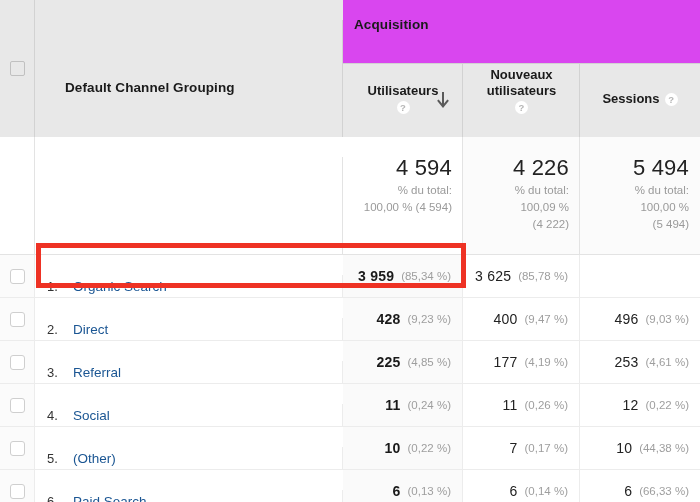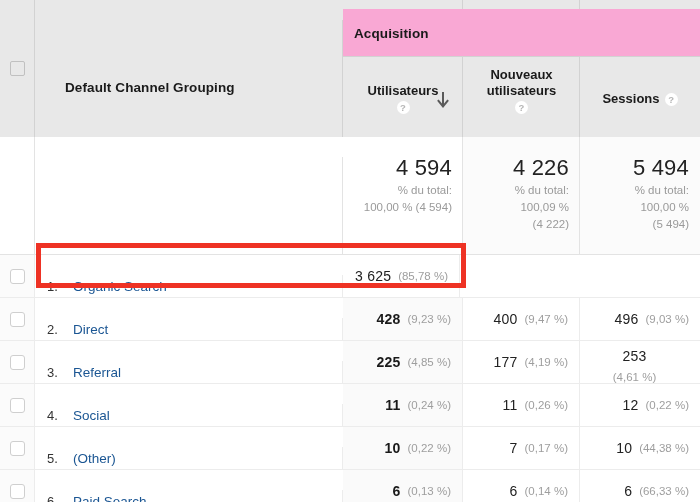--- a/index.html
+++ b/index.html
@@ -93,24 +93,24 @@
     border: 1px solid #cfcfcf;
     border-radius: 3px;
     background: #ffffff;
     box-sizing: border-box;
   }
 
   
   .group-hdr {
     position: absolute;
     left: 343px;
-    top: 9px;
+    top: 0;
     width: 357px;
-    height: 48px;
-    background: #f9a8d4;
+    height: 64px;
+    background: #d946ef;
     border-bottom: 1px solid #d2d2d2;
     box-sizing: border-box;
   }
   .group-hdr-label {
     position: absolute;
     left: 11px;
     top: 17px;
     font-size: 13.5px;
     font-weight: bold;
     color: #1a1a1a;
@@ -366,20 +366,24 @@
 
   <div id="rows-container">
       <div class="row drow">
         <div class="col-check">
           <div class="chkbox-row"></div>
         </div>
         <div class="col-dim dim-cell">
           <span class="rank">1.</span>
           <a class="chan-link" href="#">Organic Search</a>
         </div>
+        <div class="col-m1 mcell tint-sorted">
+          <span class="mval">3 959</span>
+          <span class="mpct">(85,34 %)</span>
+        </div>
         <div class="col-m2 mcell tint-plain">
           <span class="mval plain">3 625</span>
           <span class="mpct">(85,78 %)</span>
         </div>
       </div>
       <div class="row drow">
         <div class="col-check">
           <div class="chkbox-row"></div>
         </div>
         <div class="col-dim dim-cell">
@@ -408,21 +412,21 @@
           <a class="chan-link" href="#">Referral</a>
         </div>
         <div class="col-m1 mcell tint-sorted">
           <span class="mval">225</span>
           <span class="mpct">(4,85 %)</span>
         </div>
         <div class="col-m2 mcell tint-plain">
           <span class="mval plain">177</span>
           <span class="mpct">(4,19 %)</span>
         </div>
-        <div class="col-m3 mcell tint-plain" style="border-right:none;flex-direction:column;">
+        <div class="col-m3 mcell tint-plain" style="border-right:none;">
           <span class="mval plain">253</span>
           <span class="mpct">(4,61 %)</span>
         </div>
       </div>
       <div class="row drow">
         <div class="col-check">
           <div class="chkbox-row"></div>
         </div>
         <div class="col-dim dim-cell">
           <span class="rank">4.</span>

